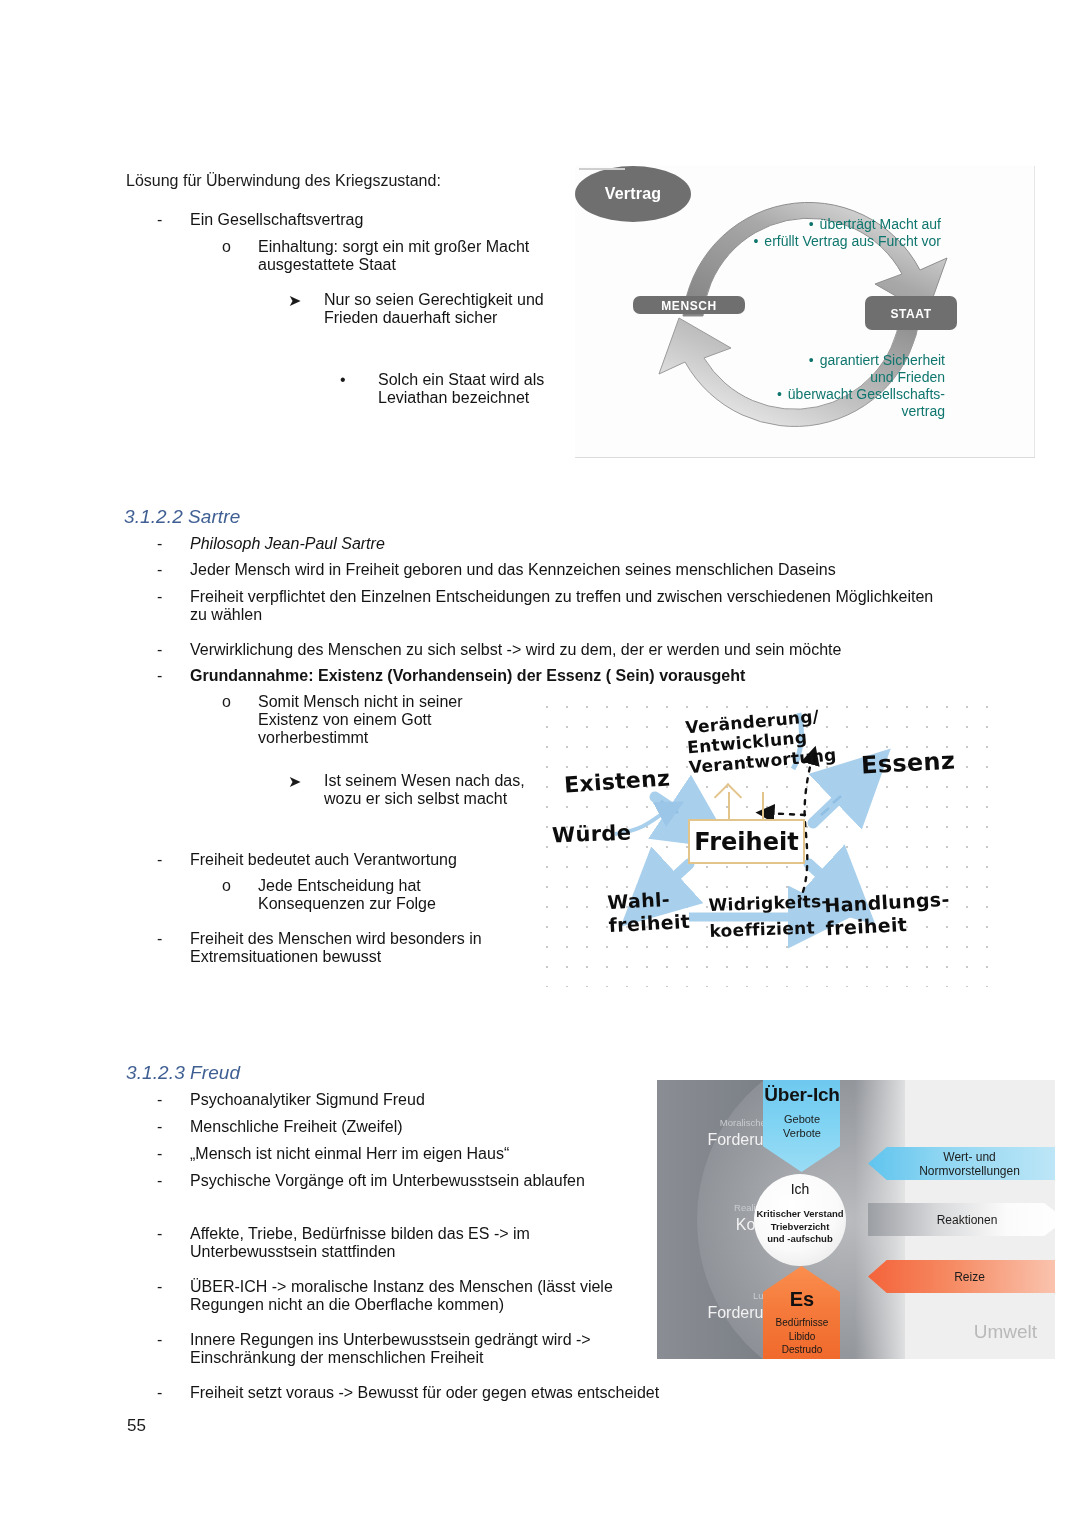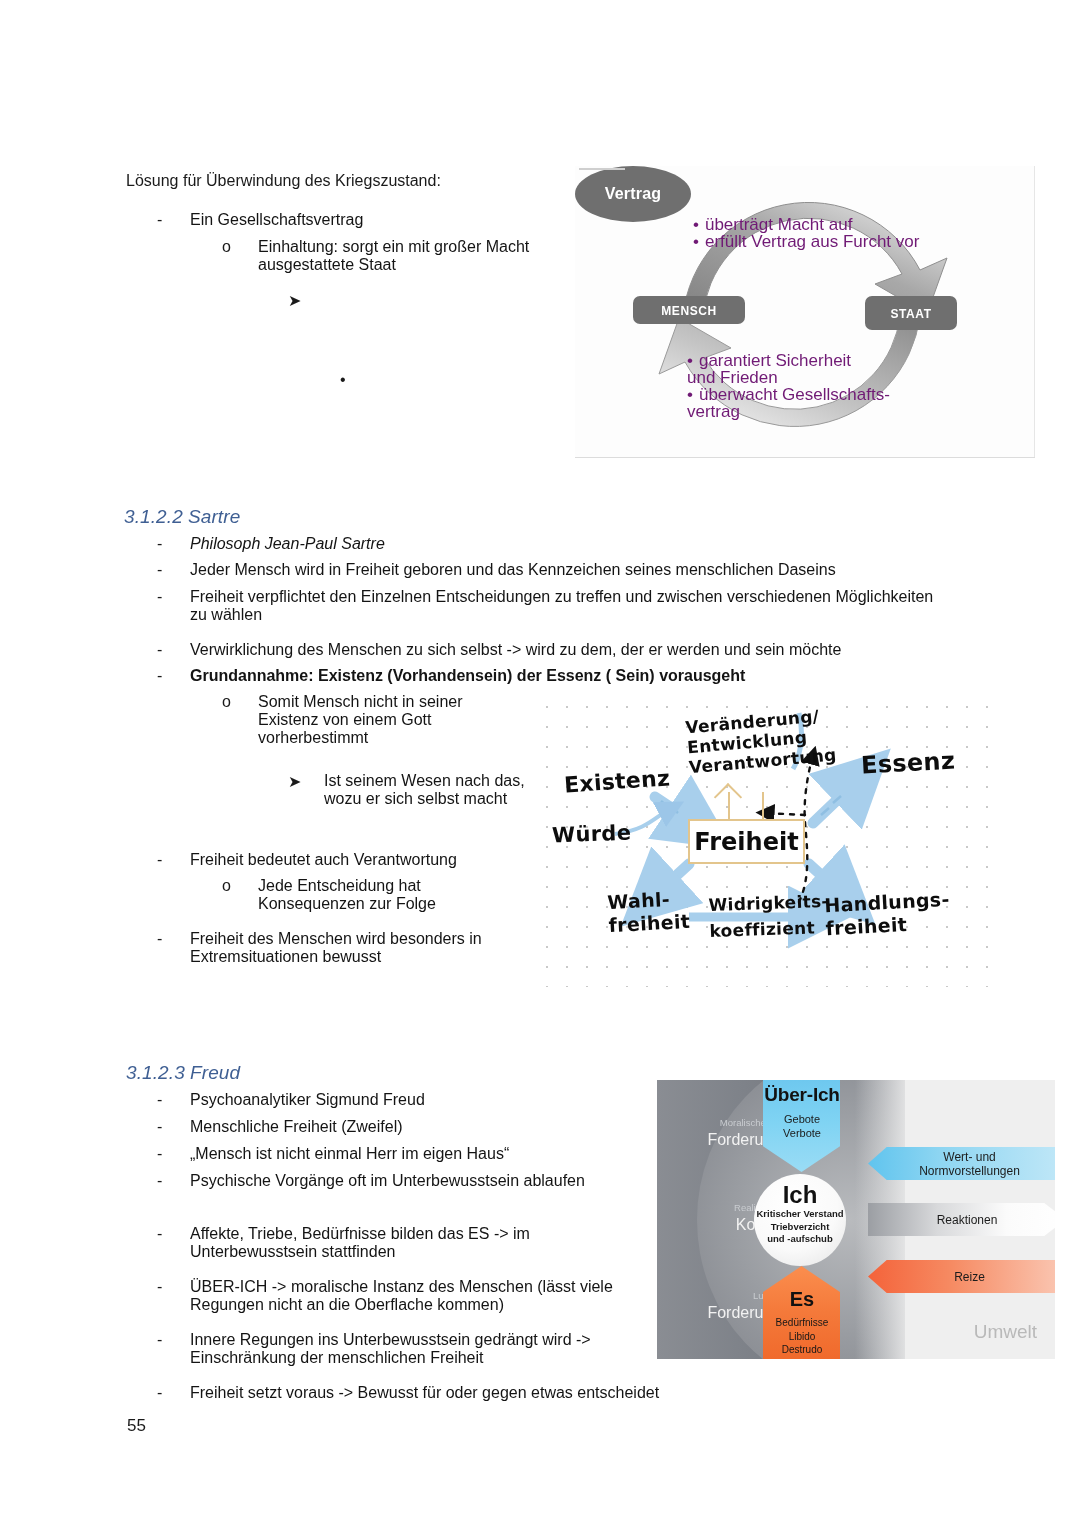--- a/index.html
+++ b/index.html
@@ -39,28 +39,28 @@
   #fig-cycle .edge-r{position:absolute;right:0;top:0;width:1px;height:100%;background:#e6e6e6;}
   #fig-cycle .edge-b{position:absolute;left:0;bottom:0;width:100%;height:1px;background:#dcdcdc;}
 
   .nodebox{
     position:absolute;background:#6f6f6f;border-radius:7px;color:#fff;
     font-weight:bold;display:flex;align-items:center;justify-content:center;
     letter-spacing:.6px;font-variant:small-caps;text-transform:lowercase;
   }
   .nodebox.caps{font-size:17px;}
   .nodebox span{font-variant:small-caps;text-transform:lowercase;}
-  #n-mensch{left:58px;top:130px;width:112px;height:28px;}
+  #n-mensch{left:58px;top:130px;width:112px;height:18px;}
   #n-staat{left:290px;top:130px;width:92px;height:34px;}
   #n-vertrag{
     left:184px;top:120px;width:116px;height:56px;border-radius:50%;
     background:#6f6f6f;color:#fff;font-weight:bold;font-size:16px;
     display:flex;align-items:center;justify-content:center;letter-spacing:.2px;
   }
-  .cyc-text{position:absolute;font-size:17px;line-height:17px;color:#701a75;text-align:left;}
+  .cyc-text{position:absolute;font-size:14px;line-height:17px;color:#0f766e;text-align:right;}
   #cyc-top{left:118px;top:50px;width:248px;}
   #cyc-bot{left:112px;top:186px;width:258px;}
   .cyc-text .li{display:block;white-space:nowrap;}
   .cyc-text .li::before{content:"\2022";margin-right:6px;}
   .cyc-text .cont{display:block;}
 
   
   #fig-mind{position:absolute;left:537px;top:697px;width:452px;height:290px;
     background:
       radial-gradient(circle, #c9c9c9 1.1px, transparent 1.2px) 0 0/20px 20px,
@@ -115,21 +115,21 @@
      background:linear-gradient(0deg,#f06a2c 0%,#f4793a 50%,#fb8e4e 100%);
      clip-path:polygon(50% 0,100% 28%,100% 100%,0 100%,0 28%);}
   #fr-es-t{position:absolute;left:92px;top:208px;width:106px;text-align:center;
      font-size:20px;font-weight:bold;color:#111;}
   #fr-es-s{position:absolute;left:96px;top:236px;width:98px;text-align:center;
      font-size:10px;line-height:13.5px;color:#171717;}
 
   #fr-ich{position:absolute;left:97px;top:94px;width:92px;height:92px;border-radius:50%;
      background:radial-gradient(circle at 42% 34%,#ffffff 0%,#fafafa 55%,#ededed 80%,#dedede 100%);}
   #fr-ich-t{position:absolute;left:97px;top:101px;width:92px;text-align:center;
-     font-size:24px;font-weight:bold;color:#111;}
+     font-size:14px;font-weight:normal;color:#111;}
   #fr-ich-s{position:absolute;left:92px;top:128px;width:102px;text-align:center;
      font-size:9.5px;line-height:12.5px;color:#1a1a1a;font-weight:bold;}
 
   .fr-band{position:absolute;height:33px;display:flex;align-items:center;}
   .fr-band .lbl{width:100%;text-align:center;font-size:12px;line-height:14px;color:#1c1c1c;}
   #fr-b1{left:211px;top:67px;width:187px;
      background:linear-gradient(90deg,#60c4ee 0%,#8fd6f2 40%,#bde6f7 100%);
      clip-path:polygon(10% 0,100% 0,100% 100%,10% 100%,0 50%);}
   #fr-b1 .lbl{padding-left:16px;}
   #fr-b2{left:211px;top:123px;width:198px;
@@ -151,23 +151,25 @@
   <div class="bullet-row lvl1" style="left:157px;top:211px;width:380px;">
     <span class="marker">-</span>
     <span class="btext">Ein Gesellschaftsvertrag</span>
   </div>
   <div class="bullet-row lvl2" style="left:222px;top:238px;width:320px;">
     <span class="marker">o</span>
     <span class="btext">Einhaltung: sorgt ein mit großer Macht ausgestattete Staat</span>
   </div>
   <div class="bullet-row lvl3" style="left:288px;top:291px;width:262px;">
     <span class="marker">➤</span>
+    <span class="btext">Nur so seien Gerechtigkeit und Frieden dauerhaft sicher</span>
   </div>
   <div class="bullet-row lvl4" style="left:340px;top:371px;width:222px;">
     <span class="marker">•</span>
+    <span class="btext">Solch ein Staat wird als Leviathan bezeichnet</span>
   </div>
 
   <div id="fig-cycle">
     <div class="scanline"></div>
     <div class="edge-r"></div>
     <div class="edge-b"></div>
 
     <svg width="460" height="292" style="position:absolute;left:0;top:0">
       <defs>
         <linearGradient id="gtop" x1="0" y1="1" x2="1" y2="0">

